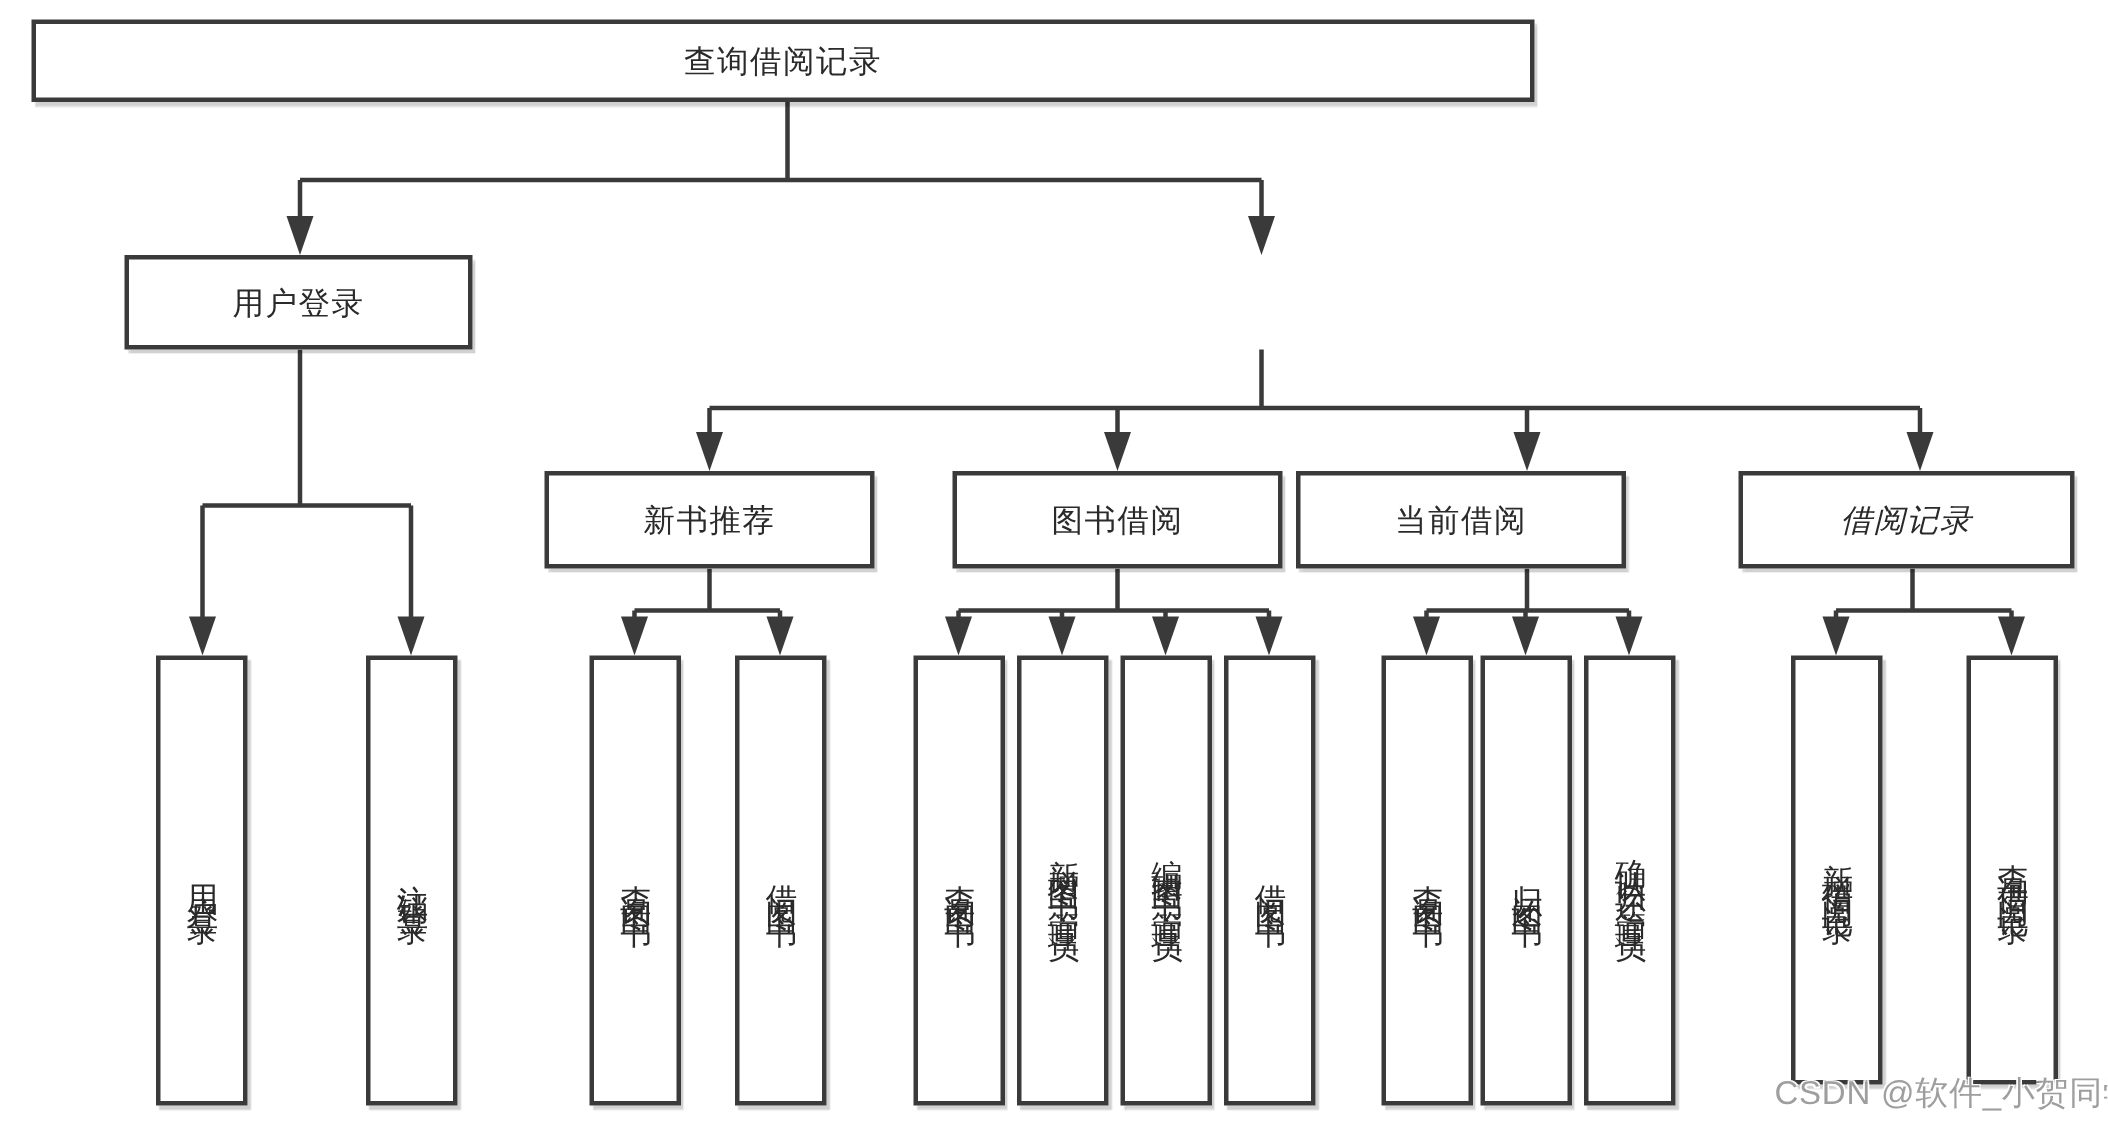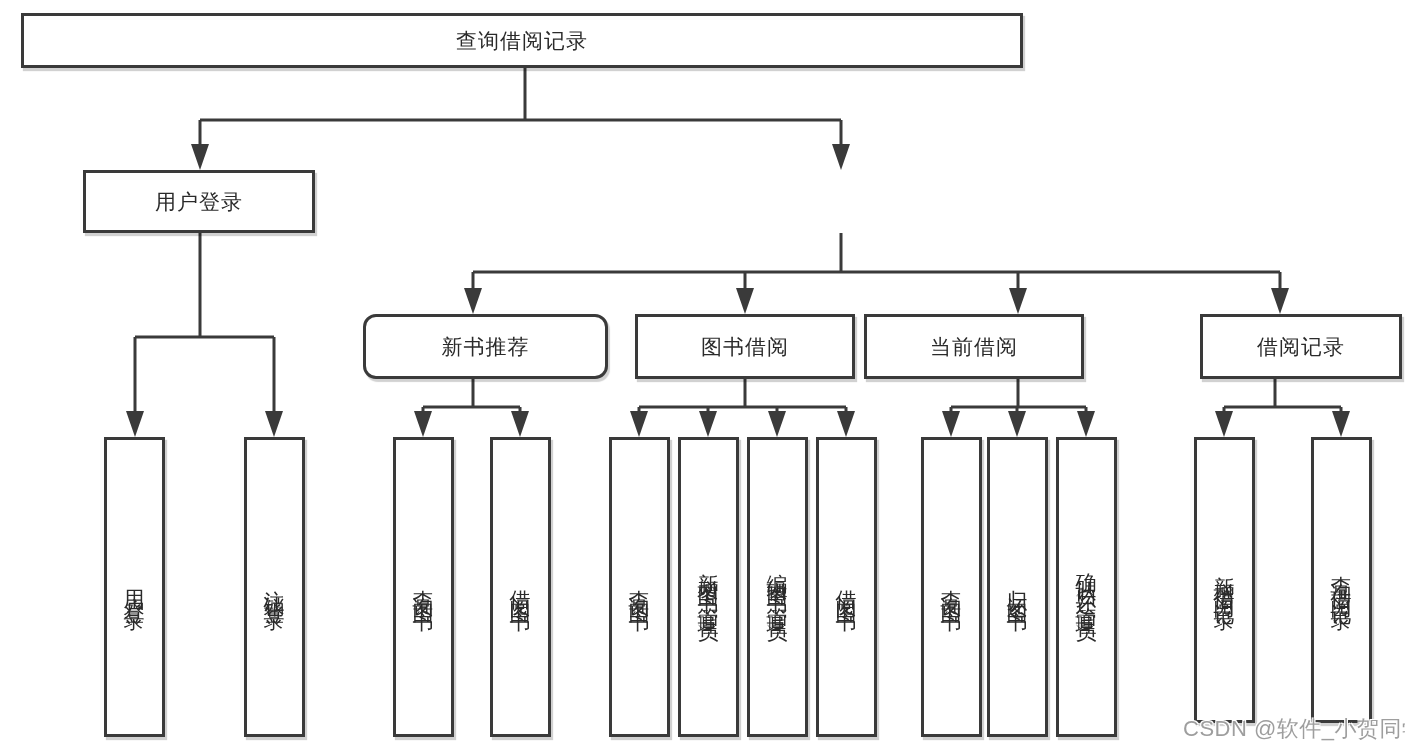--- a/index.html
+++ b/index.html
@@ -89,30 +89,30 @@
   </svg>
 
   <div class="box" style="left:21px;top:13px;width:1002px;height:55px;">
     <span>查询借阅记录</span>
   </div>
 
   <div class="box" style="left:83px;top:170px;width:232px;height:63px;">
     <span>用户登录</span>
   </div>
 
-  <div class="box" style="left:363px;top:314px;width:245px;height:65px;border-radius:13px;">
+  <div class="box" style="left:363px;top:314px;width:220px;height:65px;">
     <span>新书推荐</span>
   </div>
   <div class="box" style="left:635px;top:314px;width:220px;height:65px;">
     <span>图书借阅</span>
   </div>
   <div class="box" style="left:864px;top:314px;width:220px;height:65px;">
     <span>当前借阅</span>
   </div>
-  <div class="box" style="left:1200px;top:314px;width:202px;height:65px;">
+  <div class="box" style="left:1159px;top:314px;width:224px;height:65px;font-style:italic;">
     <span>借阅记录</span>
   </div>
 
   <div class="box vbox" style="left:104px;">
     <span class="vtext">用户登录</span>
   </div>
   <div class="box vbox" style="left:244px;">
     <span class="vtext">注销登录</span>
   </div>
 

